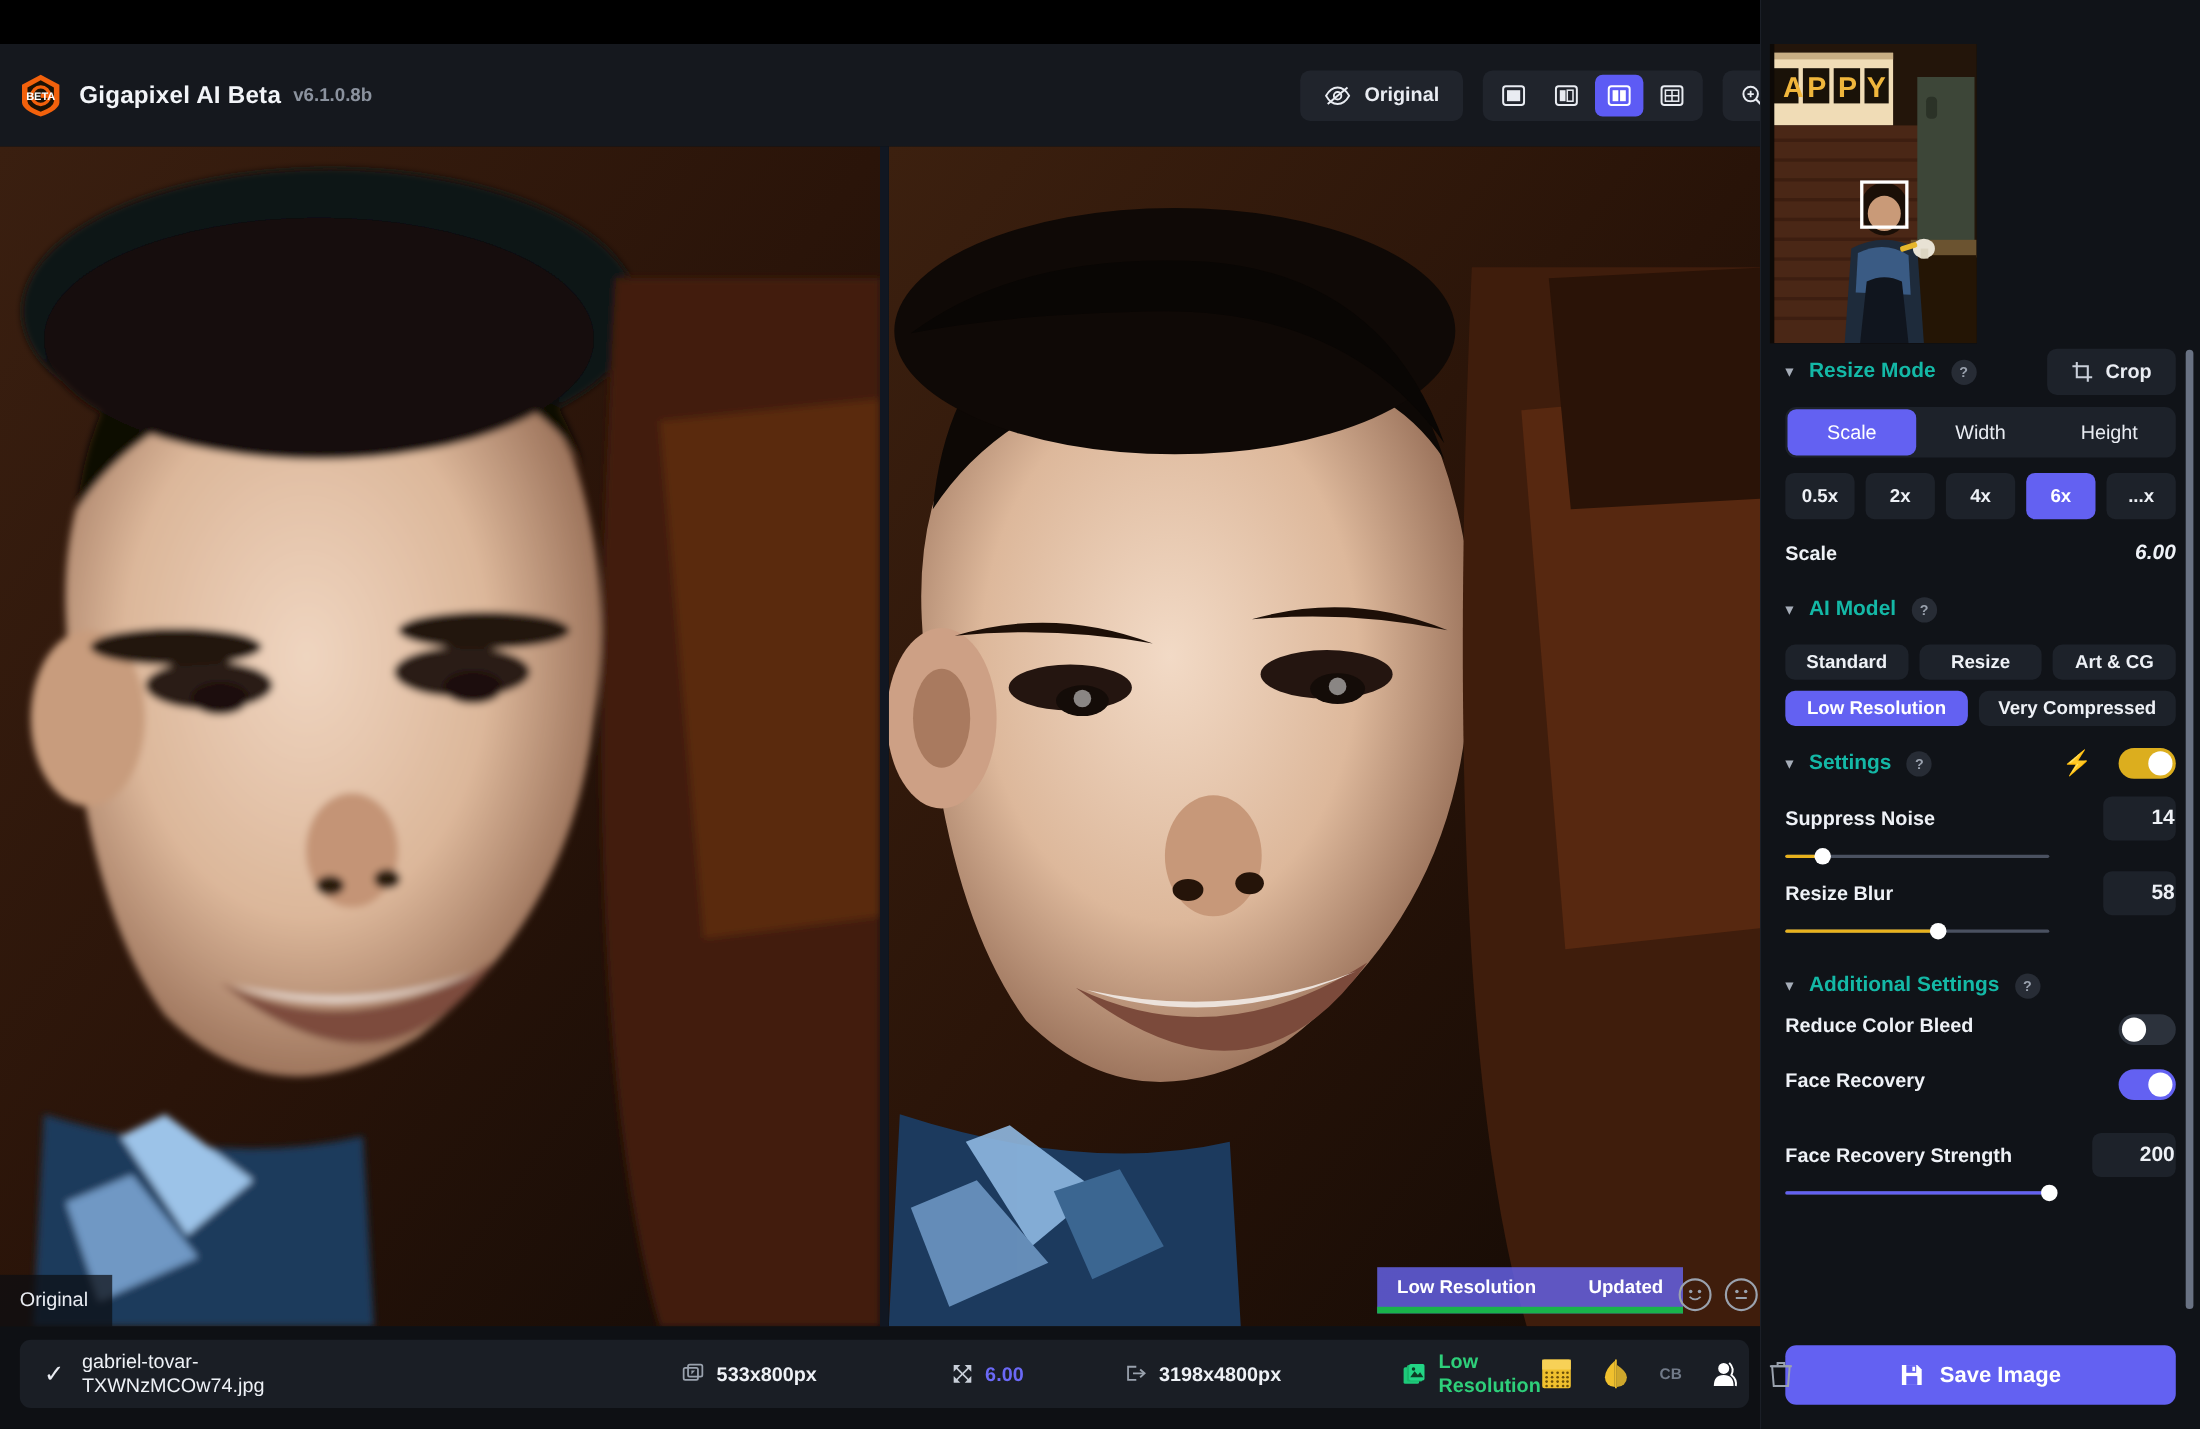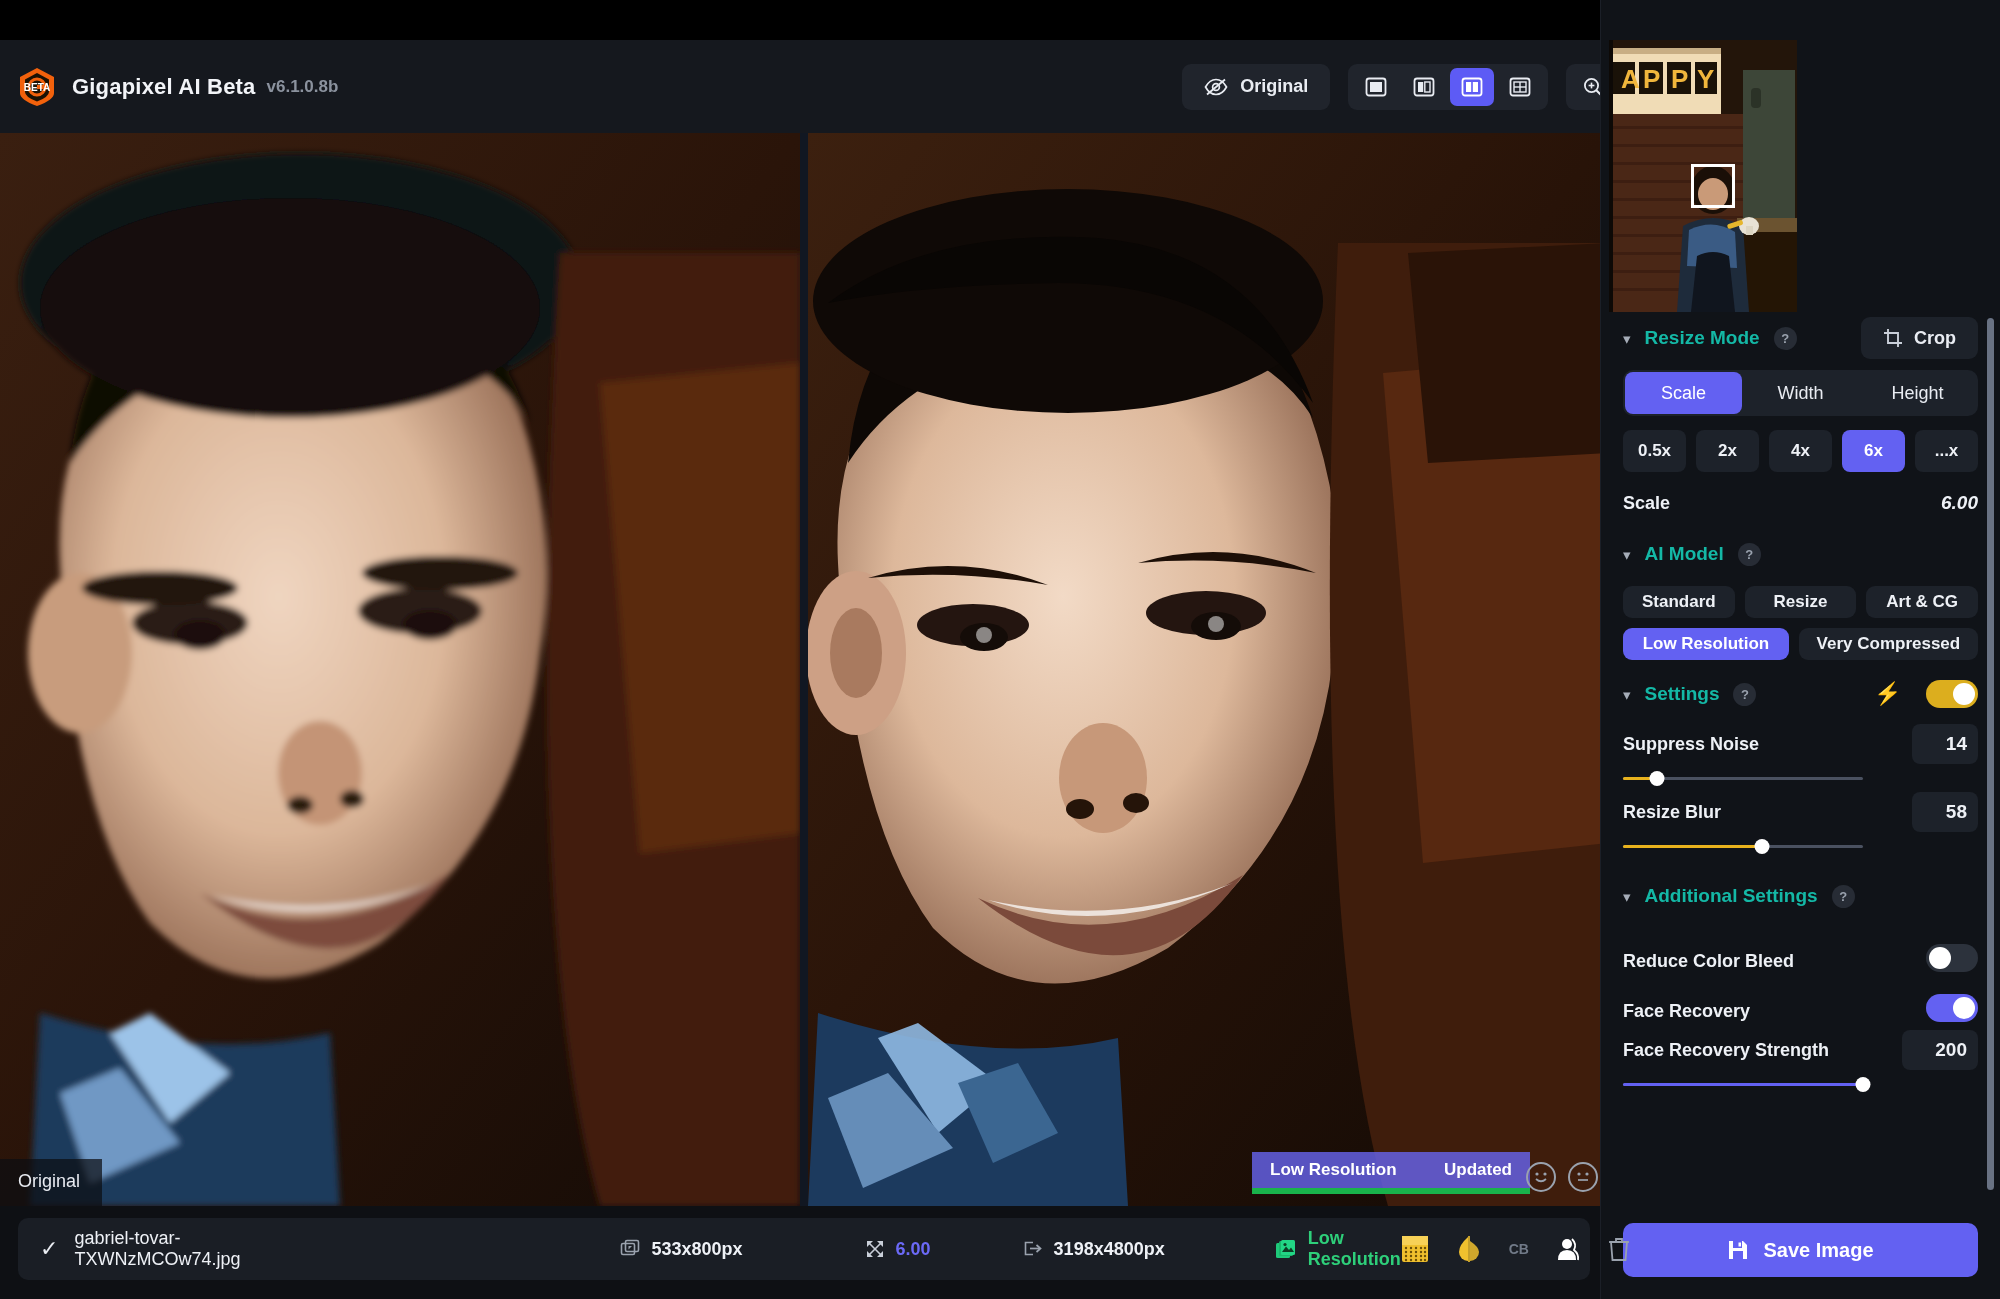--- a/index.html
+++ b/index.html
@@ -199,37 +199,37 @@
 
   .slider-block { margin-top: 10px; }
   .slider-top {
     display: flex; align-items: flex-start; justify-content: space-between;
   }
   .slider-label { color: #eef1f6; font-size: 18px; font-weight: bold; padding-top: 4px; }
   .numbox {
     width: 66px; height: 40px; border-radius: 8px; background: #1d222a;
     color: #eef1f6; font-size: 19px; font-weight: bold;
     display: flex; align-items: center; justify-content: flex-end;
-    padding-right: 11px;
+    padding-right: 1px;
     margin-top: -6px;
   }
   .track {
     position: relative; height: 3px; background: #4a5160;
     margin-top: 22px; width: 240px; border-radius: 2px;
   }
   .track .fill { position: absolute; left: 0; top: 0; height: 3px; border-radius: 2px; }
   .track .knob {
     position: absolute; top: -6px; width: 15px; height: 15px;
     border-radius: 50%; background: #fff; transform: translateX(-50%);
   }
   .track.yellow .fill { background: #e8b21d; }
   .track.purple .fill { background: #6361f2; }
 
   .tog-row {
-    display: flex; align-items: flex-end; justify-content: space-between;
+    display: flex; align-items: flex-start; justify-content: space-between;
     height: 50px;
   }
   .tog-label { color: #eef1f6; font-size: 18px; font-weight: bold; }
 
   .save-btn {
     position: absolute; left: 22px; right: 22px; bottom: 22px;
     height: 54px; border-radius: 10px; background: #6361f2;
     display: flex; align-items: center; justify-content: center; gap: 14px;
     color: #fff; font-size: 20px; font-weight: bold;
   }

